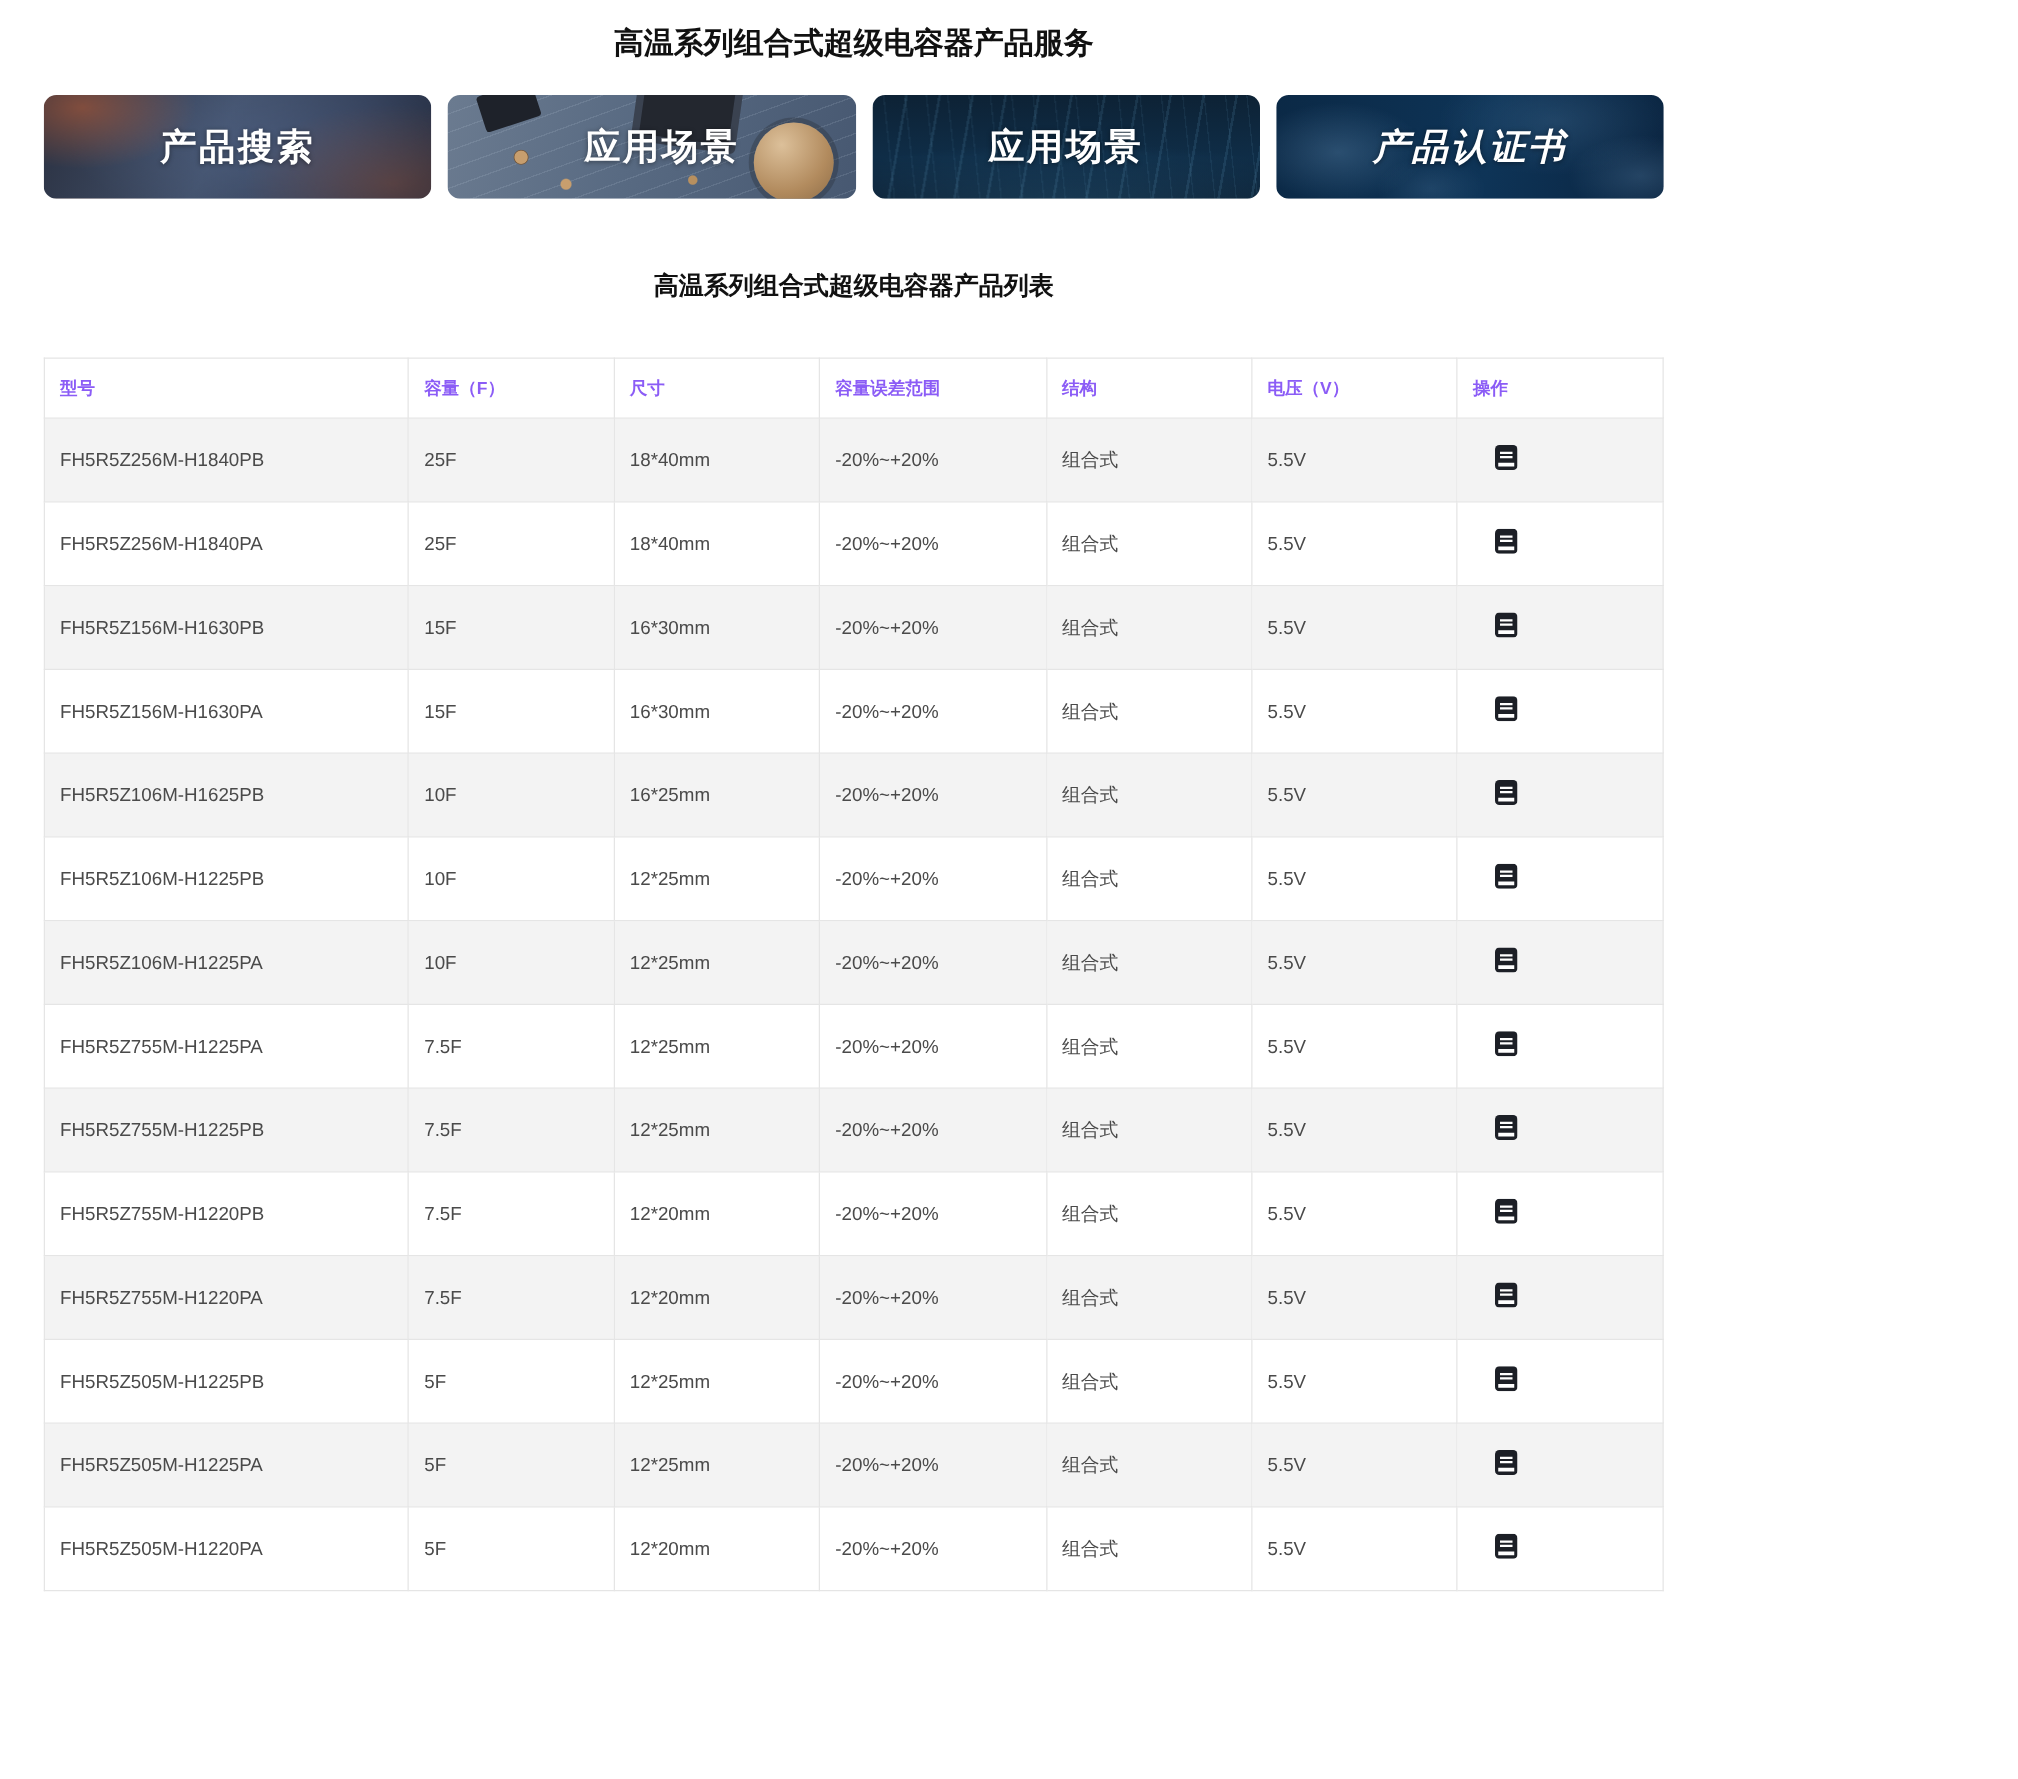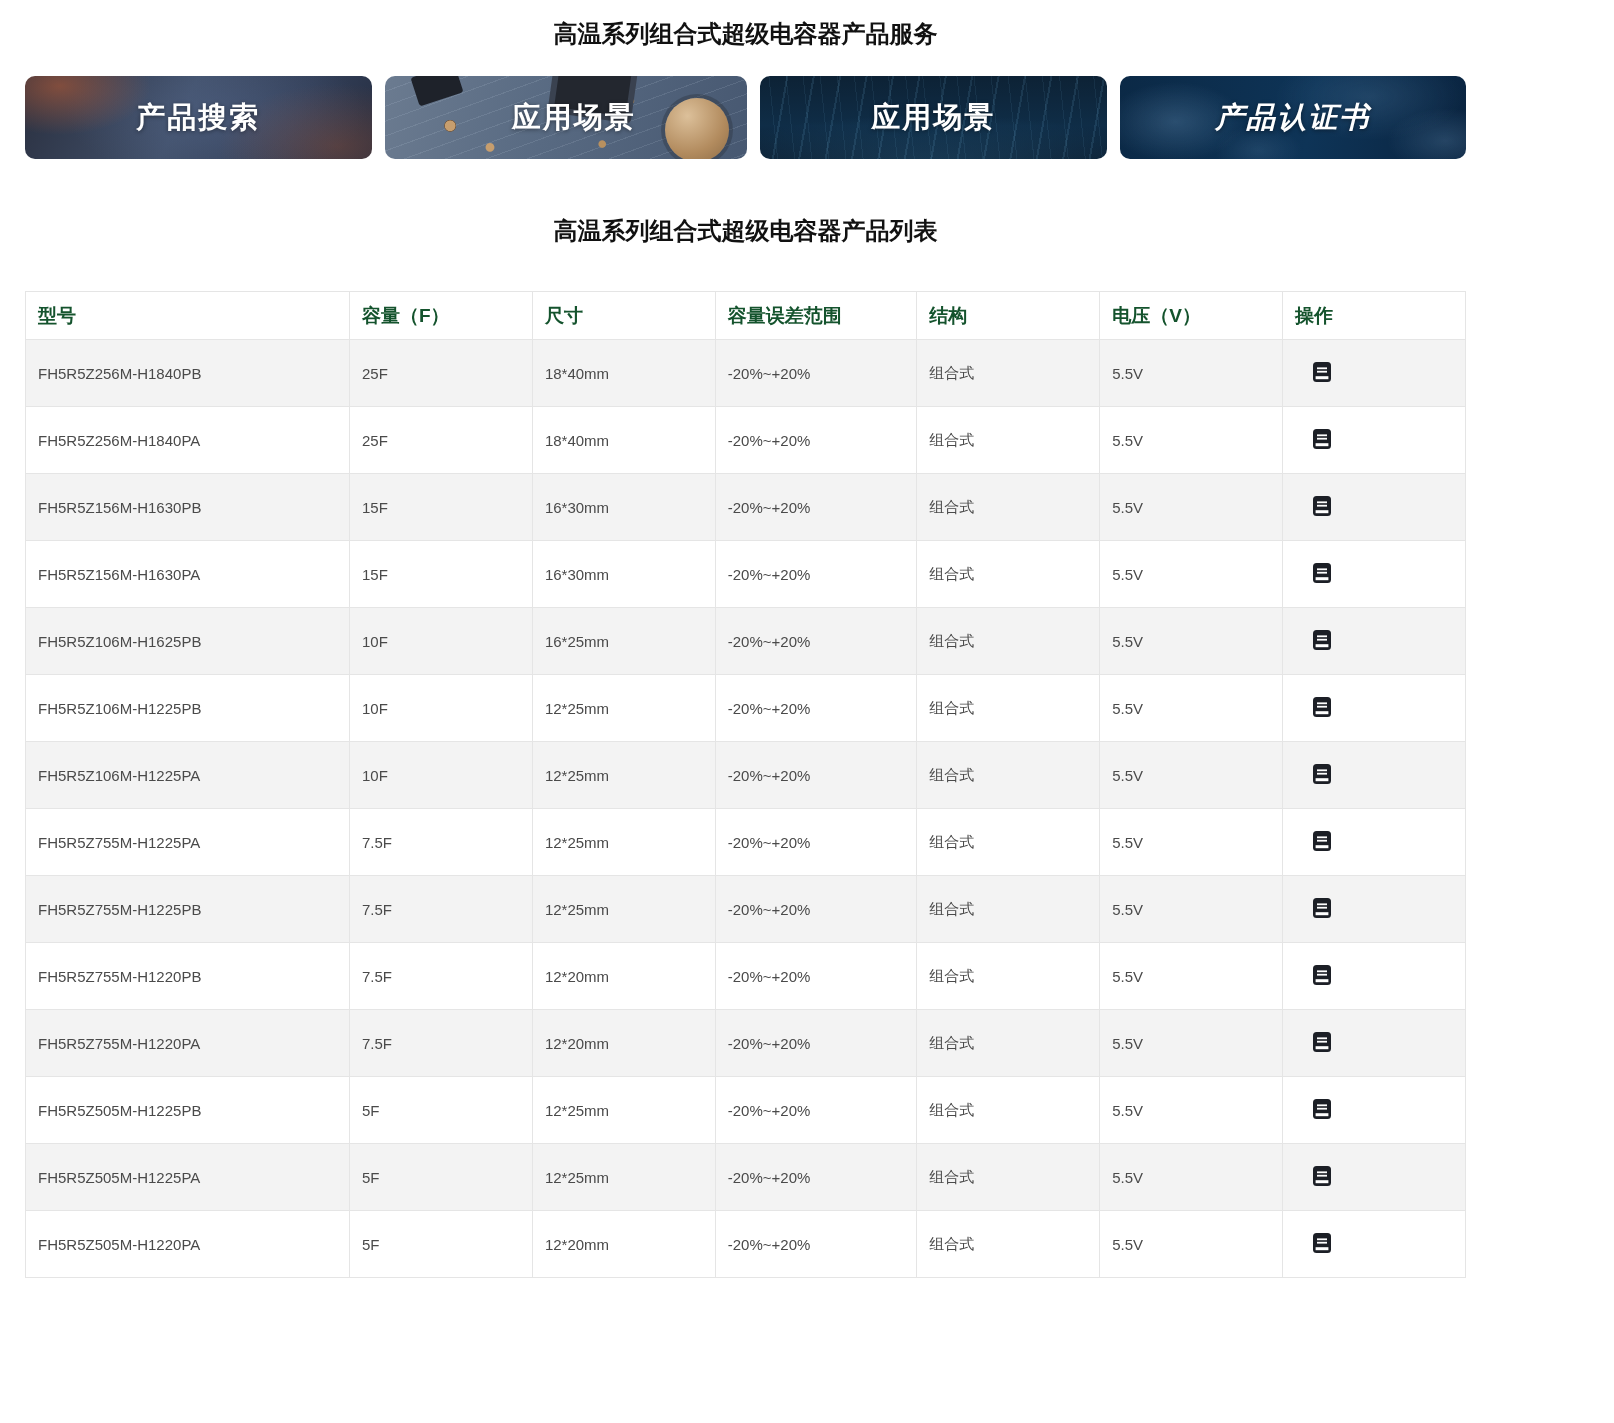--- a/index.html
+++ b/index.html
@@ -2,21 +2,21 @@
 <html lang="zh"><head>
 <meta charset="utf-8">
 <style>
   * { box-sizing: border-box; }
   html,body { margin:0; padding:0; background:#fff; }
   body {
     width:1614px; min-height:1423px;
     font-family:"Liberation Sans","DejaVu Sans",sans-serif;
     color:#444;
   }
-  .container { width:1441px; margin-left:25px; }
+  .container { width:1296px; margin-left:35px; }
 
   .page-title {
     text-align:center; font-size:24px; font-weight:700; color:#111;
     padding-top:18px; margin:0 0 26px 0;
   }
 
   
   .banners { display:flex; gap:13px; }
   .banner {
     flex:1; height:83px; border-radius:10px; position:relative; overflow:hidden;
@@ -70,36 +70,36 @@
       radial-gradient(95px 55px at 16% 55%, rgba(130,175,215,.26), rgba(0,0,0,0) 72%),
       radial-gradient(130px 60px at 72% 25%, rgba(130,175,215,.17), rgba(0,0,0,0) 72%),
       radial-gradient(80px 45px at 94% 78%, rgba(130,175,215,.22), rgba(0,0,0,0) 72%),
       radial-gradient(60px 35px at 40% 90%, rgba(130,175,215,.15), rgba(0,0,0,0) 72%),
       linear-gradient(100deg,#0b2946 0%,#0e3457 55%,#0a2440 100%);
     font-style: italic;
   }
 
   
   .table-title {
-    text-align:center; font-size:24px; font-weight:700; color:#111;
+    text-align:center; font-size:20px; font-weight:700; color:#111;
     margin:56px 0 44px 0;
   }
 
   
   table.product-table {
     width:100%; border-collapse:collapse; table-layout:fixed;
     font-size:15px; color:#4a4a4a;
   }
   .product-table th, .product-table td {
     border:1px solid #e5e5e5; text-align:left;
     padding:0 12px; vertical-align:middle;
     overflow:hidden; white-space:nowrap;
   }
   .product-table th {
-    height:48px; font-weight:700; color:#14532d; background:#fff; font-size:19px;
+    height:48px; font-weight:700; color:#8b5cf6; background:#fff; font-size:14px;
   }
   .product-table td { height:67px; }
   .product-table tbody tr:nth-child(odd) td { background:#f3f3f3; }
   .product-table tbody tr:nth-child(even) td { background:#fff; }
   .col-model{width:22.5%;} .col-cap{width:12.7%;} .col-size{width:12.7%;}
   .col-tol{width:14.0%;} .col-struct{width:12.7%;} .col-volt{width:12.7%;} .col-op{width:12.7%;}
 
   .action-btn {
     background:none; border:none; padding:0; margin-left:18px; cursor:pointer;
     display:inline-flex; align-items:center; justify-content:center; line-height:0;

